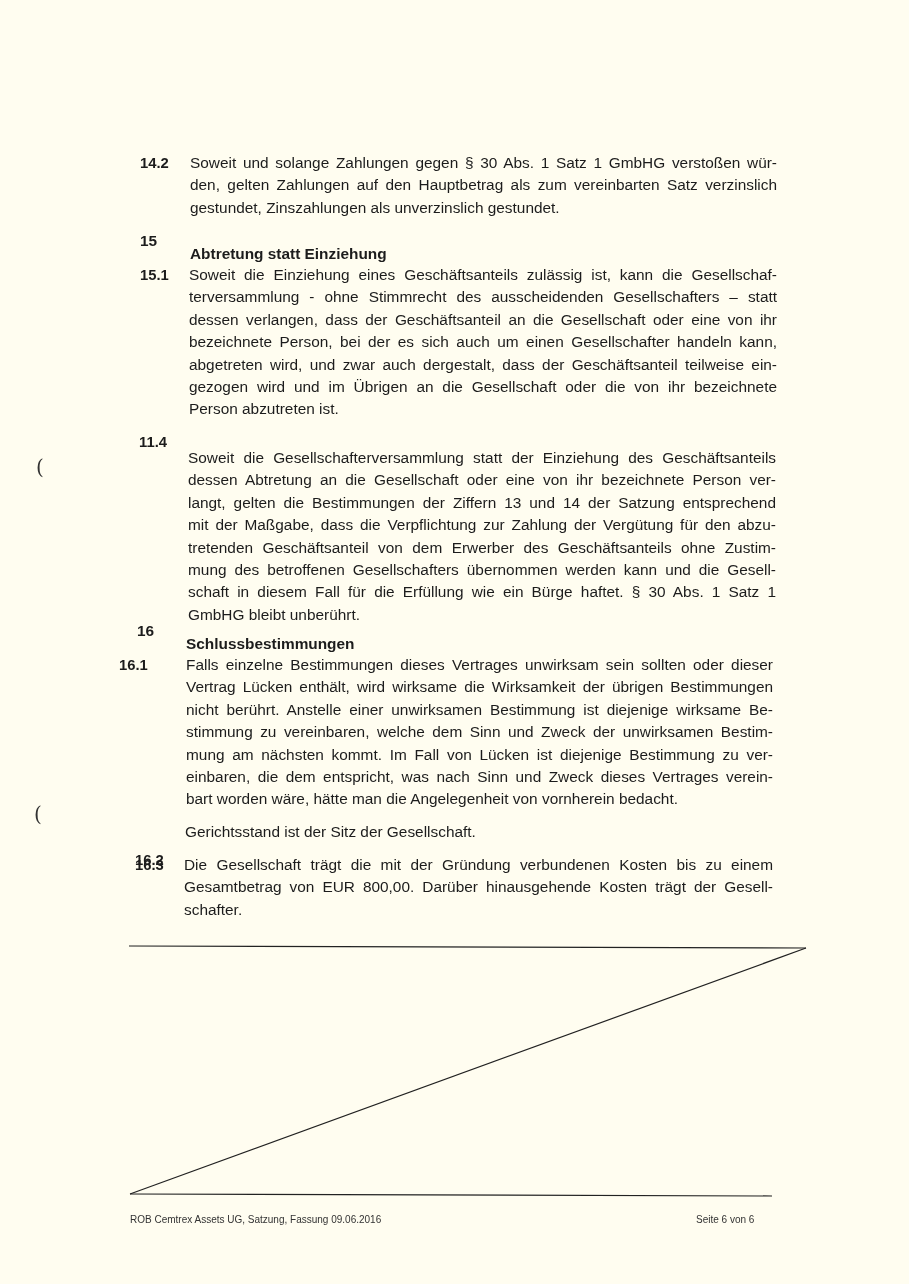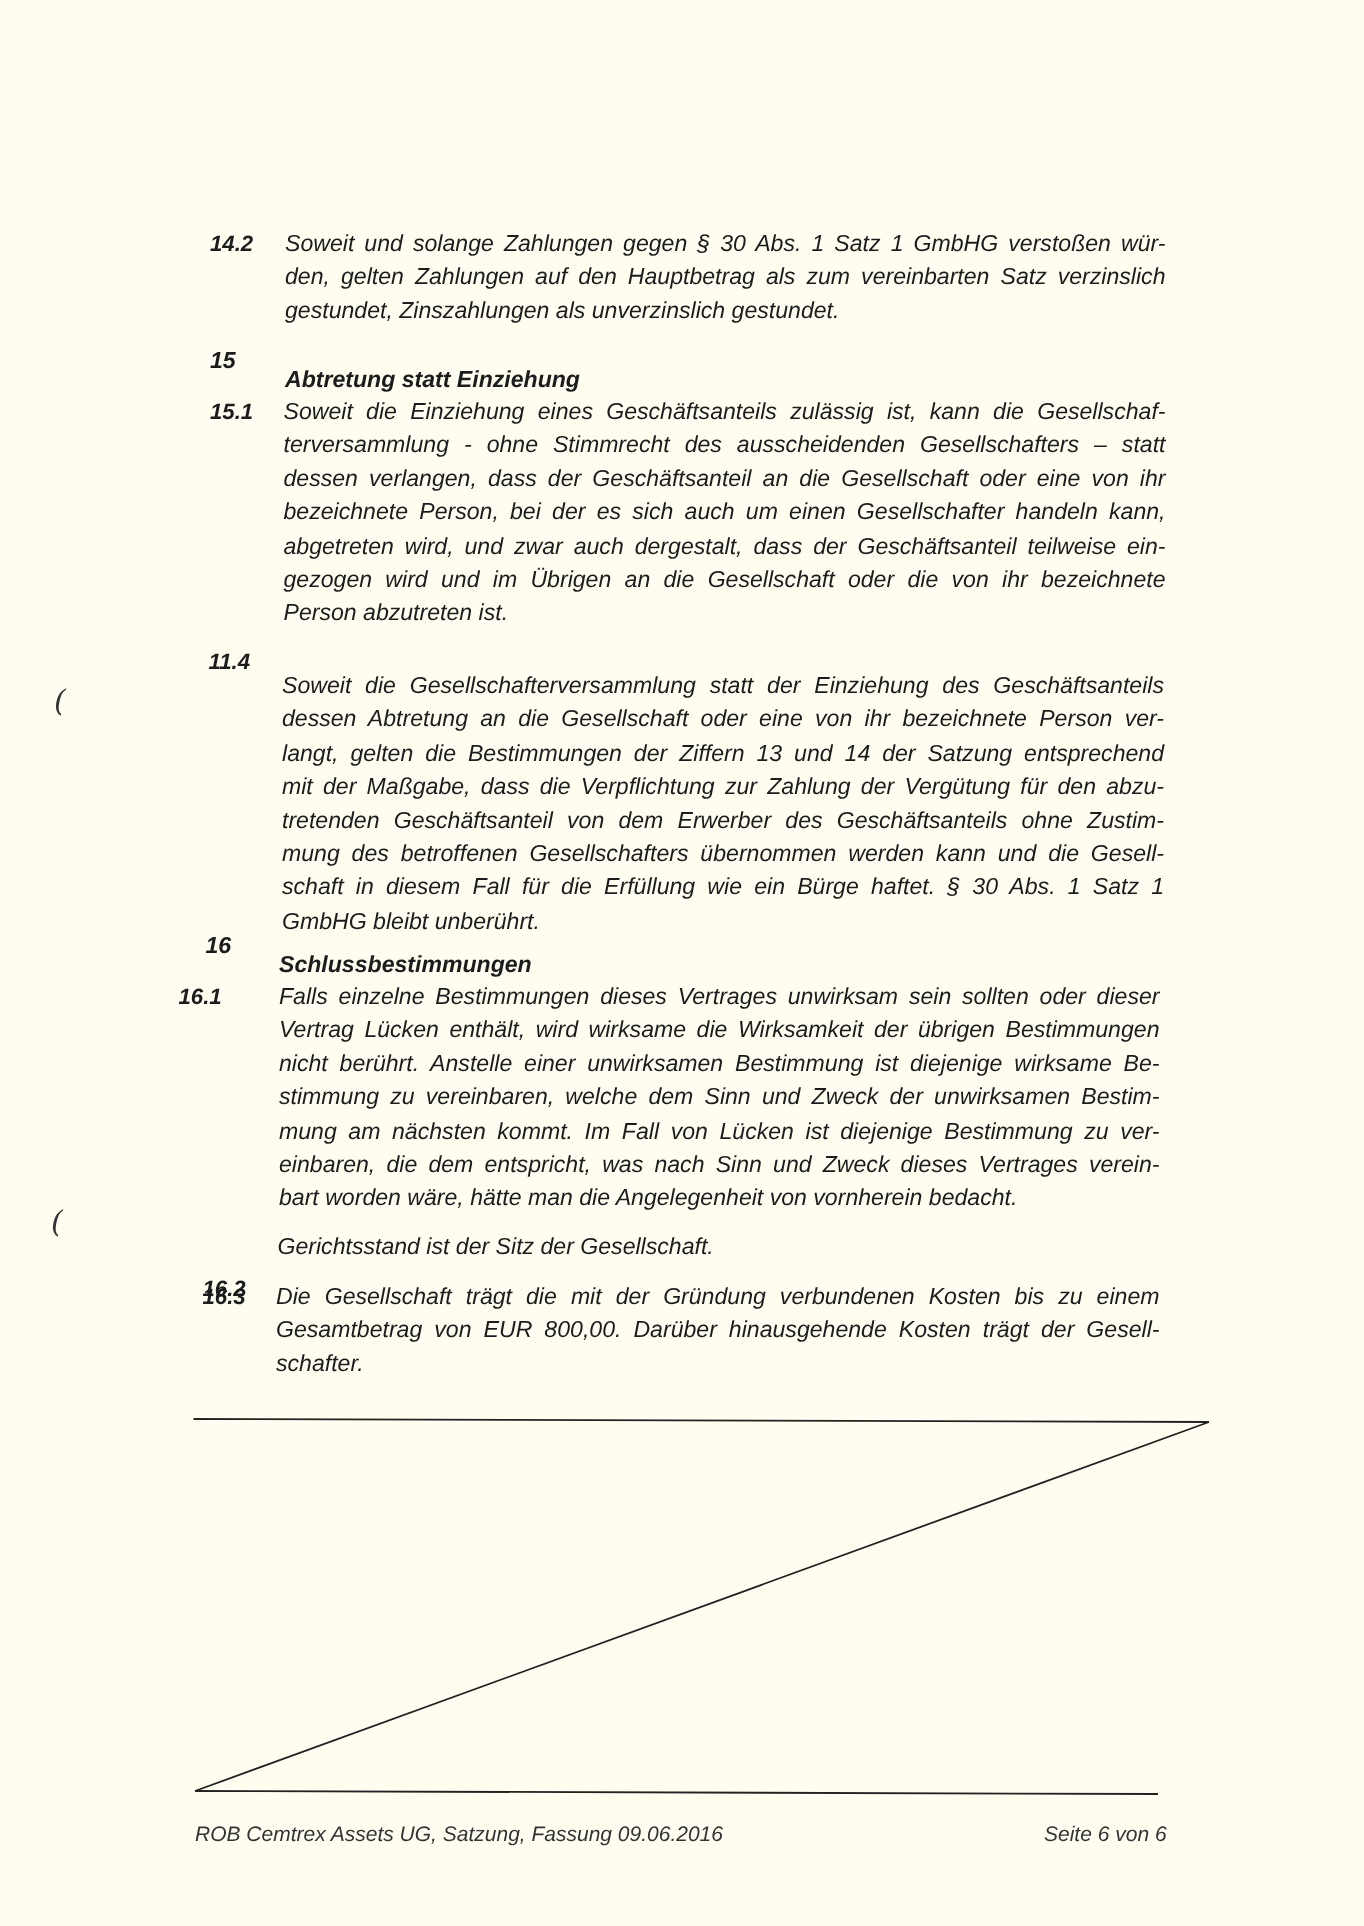--- a/index.html
+++ b/index.html
@@ -11,21 +11,21 @@
       height: 1284px;
       background: #fffdf0;
       position: relative;
       overflow: hidden;
       font-family: "Liberation Sans", sans-serif;
       color: #1c1c1c;
     }
     .page {
       position: absolute;
       left: 0; top: 0;
-      width: 909px; height: 1284px; font-style: italic;
+      width: 909px; height: 1284px;
     }
     .clause {
       position: absolute;
       display: flex;
       font-size: 15.4px;
       line-height: 22.4px;
     }
     .clause .num {
       flex: 0 0 auto;
       font-weight: bold;
@@ -49,21 +49,21 @@
       position: absolute;
       font-size: 15.4px;
       line-height: 22px;
       font-weight: bold;
     }
     .heading .num { position: absolute; left: 0; }
     .heading .title { position: absolute; white-space: nowrap; margin-top: 13px; }
     .footer {
       position: absolute;
       top: 1214px;
-      font-size: 14px;
+      font-size: 10px;
       color: #333;
       white-space: nowrap;
     }
     .margin-mark {
       position: absolute;
       font-family: "DejaVu Serif", serif;
       font-size: 20px;
       color: #333;
     }
     svg.strike {

